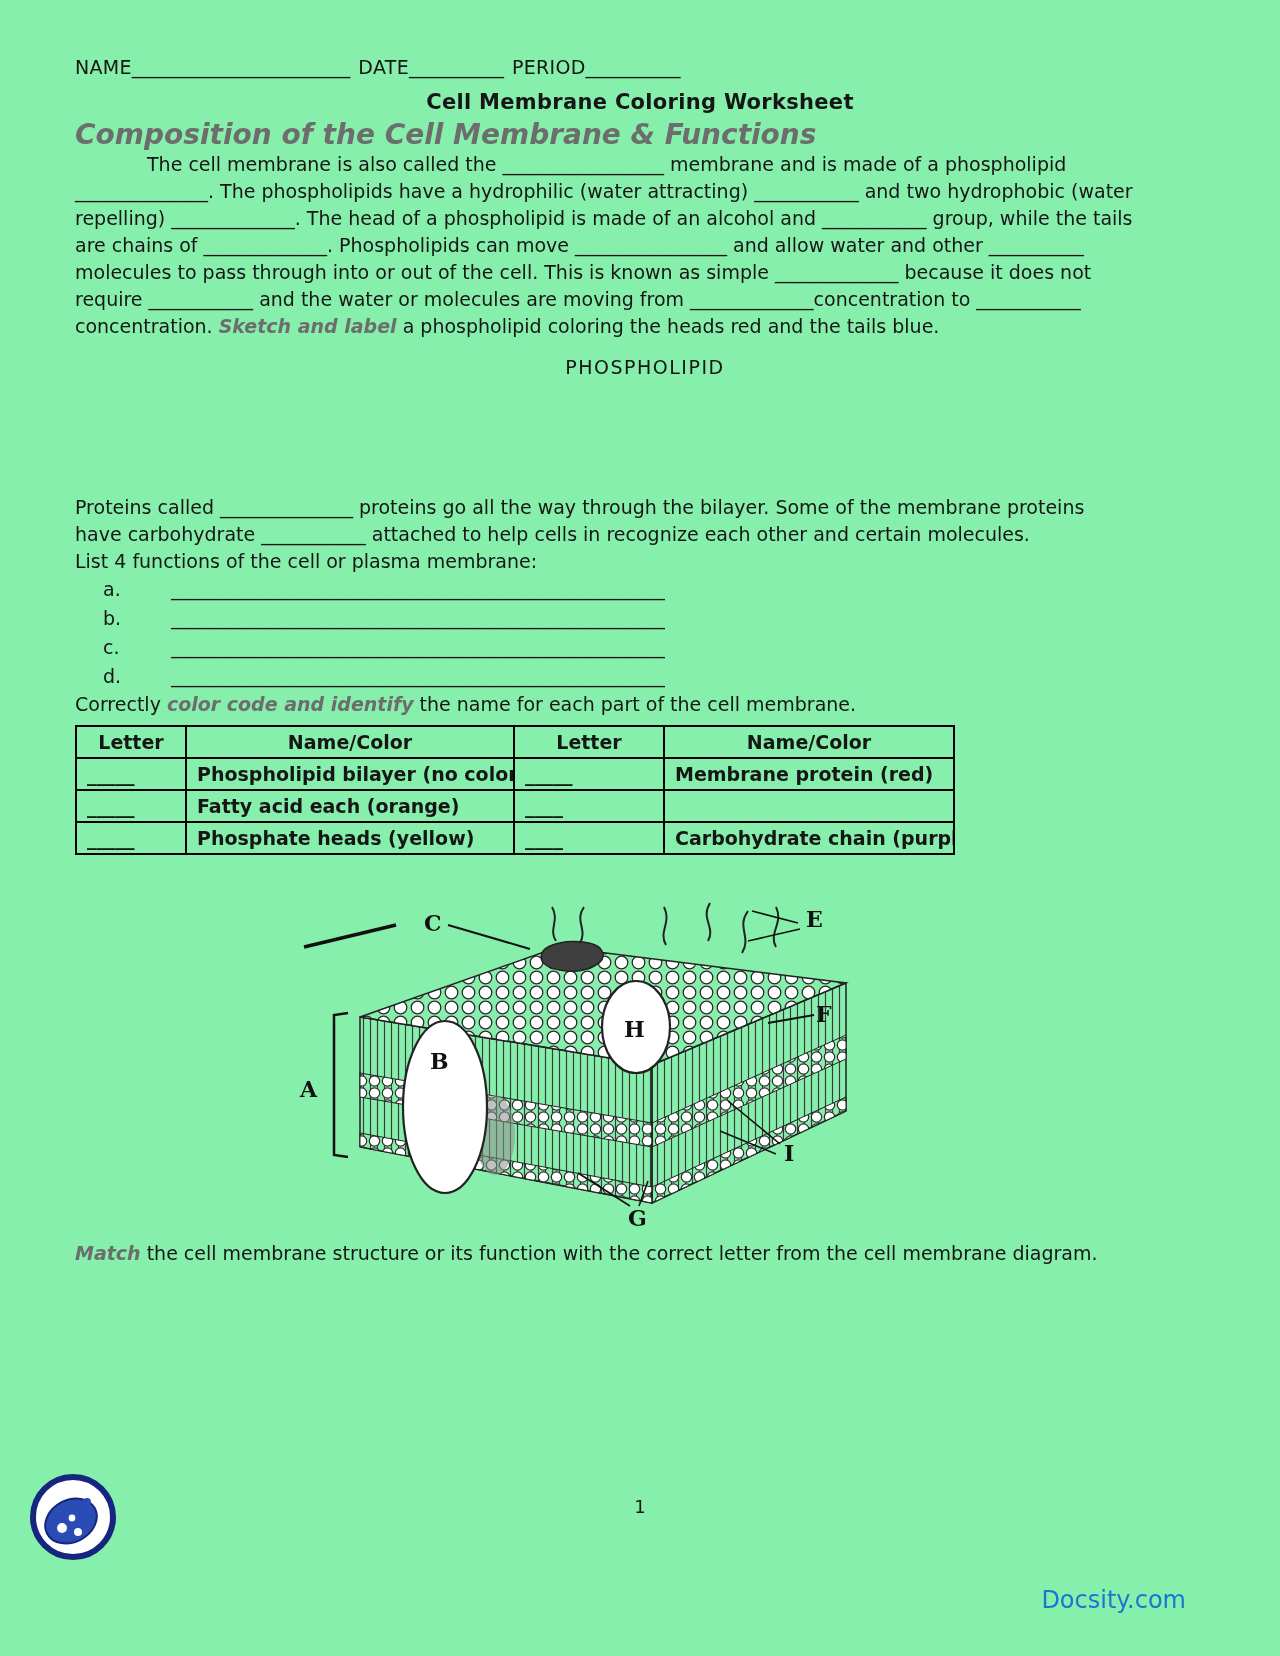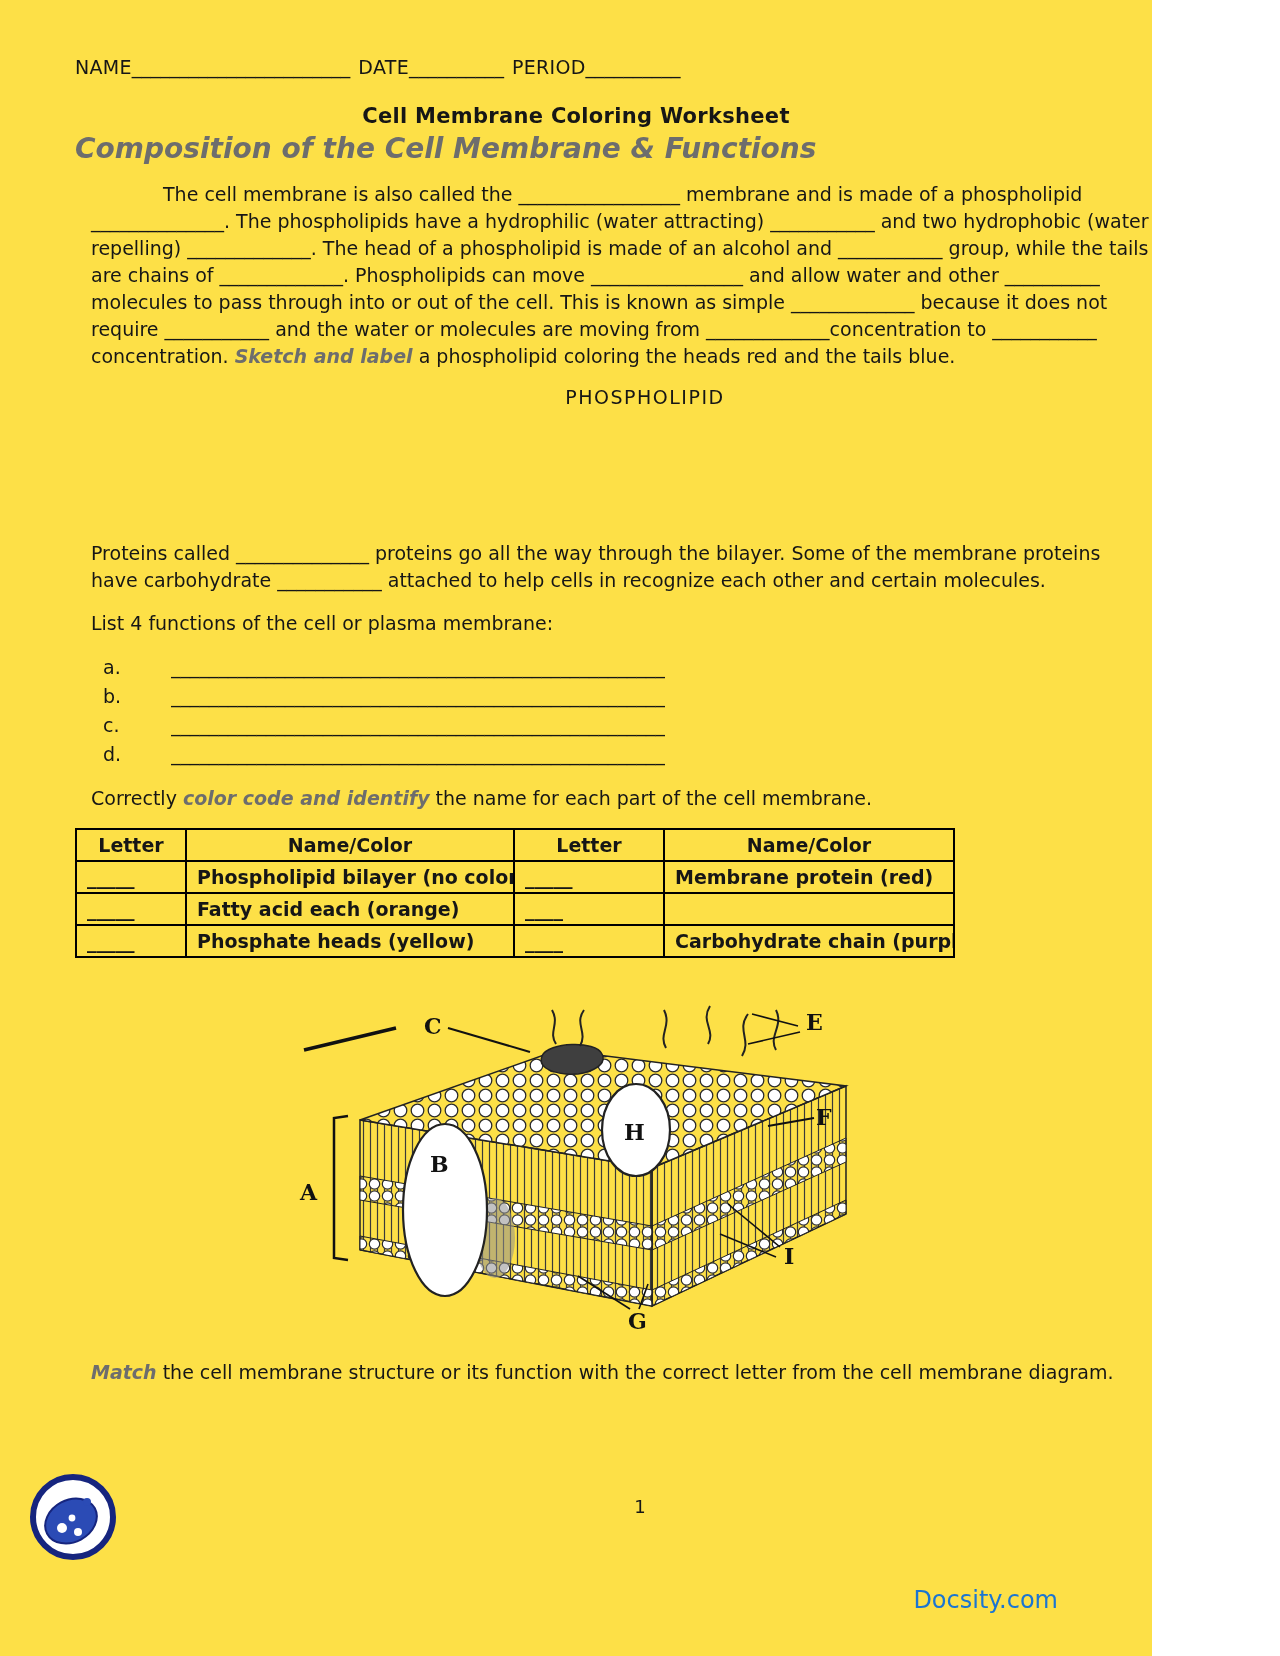--- a/index.html
+++ b/index.html
@@ -1,24 +1,24 @@
 <!DOCTYPE html>
 <html><head>
 <meta charset="utf-8">
 <style>
   html,body{margin:0;padding:0;}
   body{width:1280px;height:1656px;background:#ffffff;font-family:"DejaVu Sans",sans-serif;color:#161616;}
-  .page{position:relative;width:1152px;height:1656px;padding:56px 75px 0;box-sizing:border-box;overflow:hidden;background:#fde047;}
+  .page{position:relative;width:1280px;height:1656px;padding:56px 75px 0;box-sizing:border-box;overflow:hidden;background:#86efac;}
   .hdr{font-size:19px;white-space:nowrap;}
   .hdr .lbl{letter-spacing:0.3px;}
   .hdr .sp{display:inline-block;width:8px;}
-  .title{margin-top:26px;text-align:center;font-size:21px;font-weight:bold;letter-spacing:0.3px;}
+  .title{margin-top:12px;text-align:center;font-size:21px;font-weight:bold;letter-spacing:0.3px;}
   .script{font-style:italic;font-weight:bold;color:#6d6d6d;}
   .comp-heading{font-size:28px;margin-top:4px;}
-  p.body{font-size:19px;line-height:27px;margin:16px;width:1060px;}
+  p.body{font-size:19px;line-height:27px;margin:0;width:1060px;}
   .indent{text-indent:72px;}
   .phospholipid{text-align:center;font-size:19px;letter-spacing:1.5px;margin-top:16px;width:1140px;}
   .sketch-space{height:116px;}
   .fn-prompt{margin-top:2px;}
   .fn-item{display:flex;font-size:19px;line-height:29px;margin-left:28px;}
   .fn-letter{width:68px;flex:0 0 68px;}
   .fn-line{white-space:nowrap;overflow:hidden;}
   .cc-line{margin-top:46px;}
   table.cc-table{border-collapse:collapse;margin-top:7px;width:878px;font-size:19px;table-layout:fixed;}
   .cc-table th,.cc-table td{border:2px solid #000;padding:1px 10px;height:28px;overflow:hidden;white-space:nowrap;font-weight:bold;}

